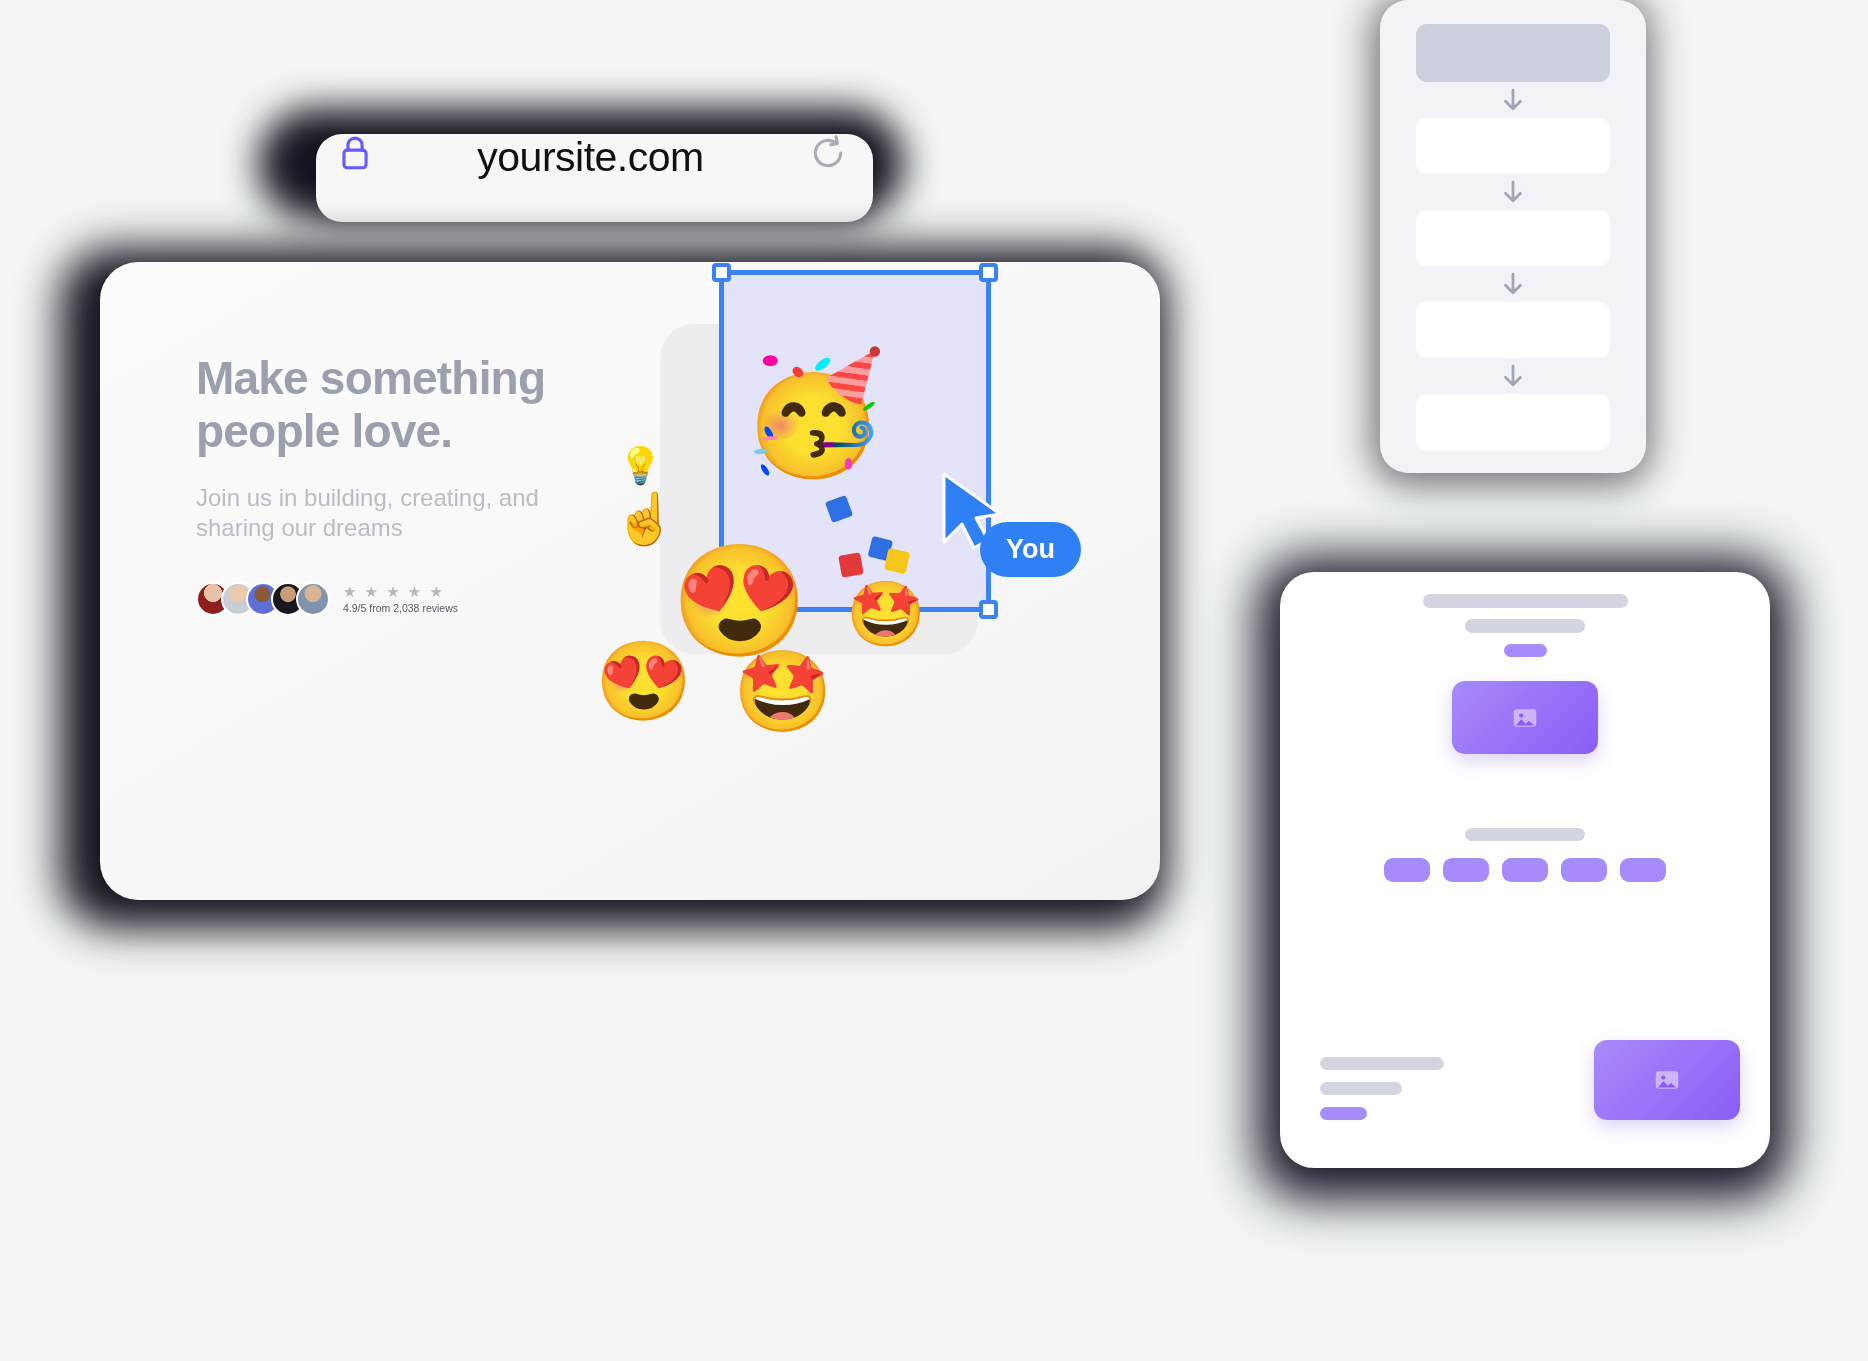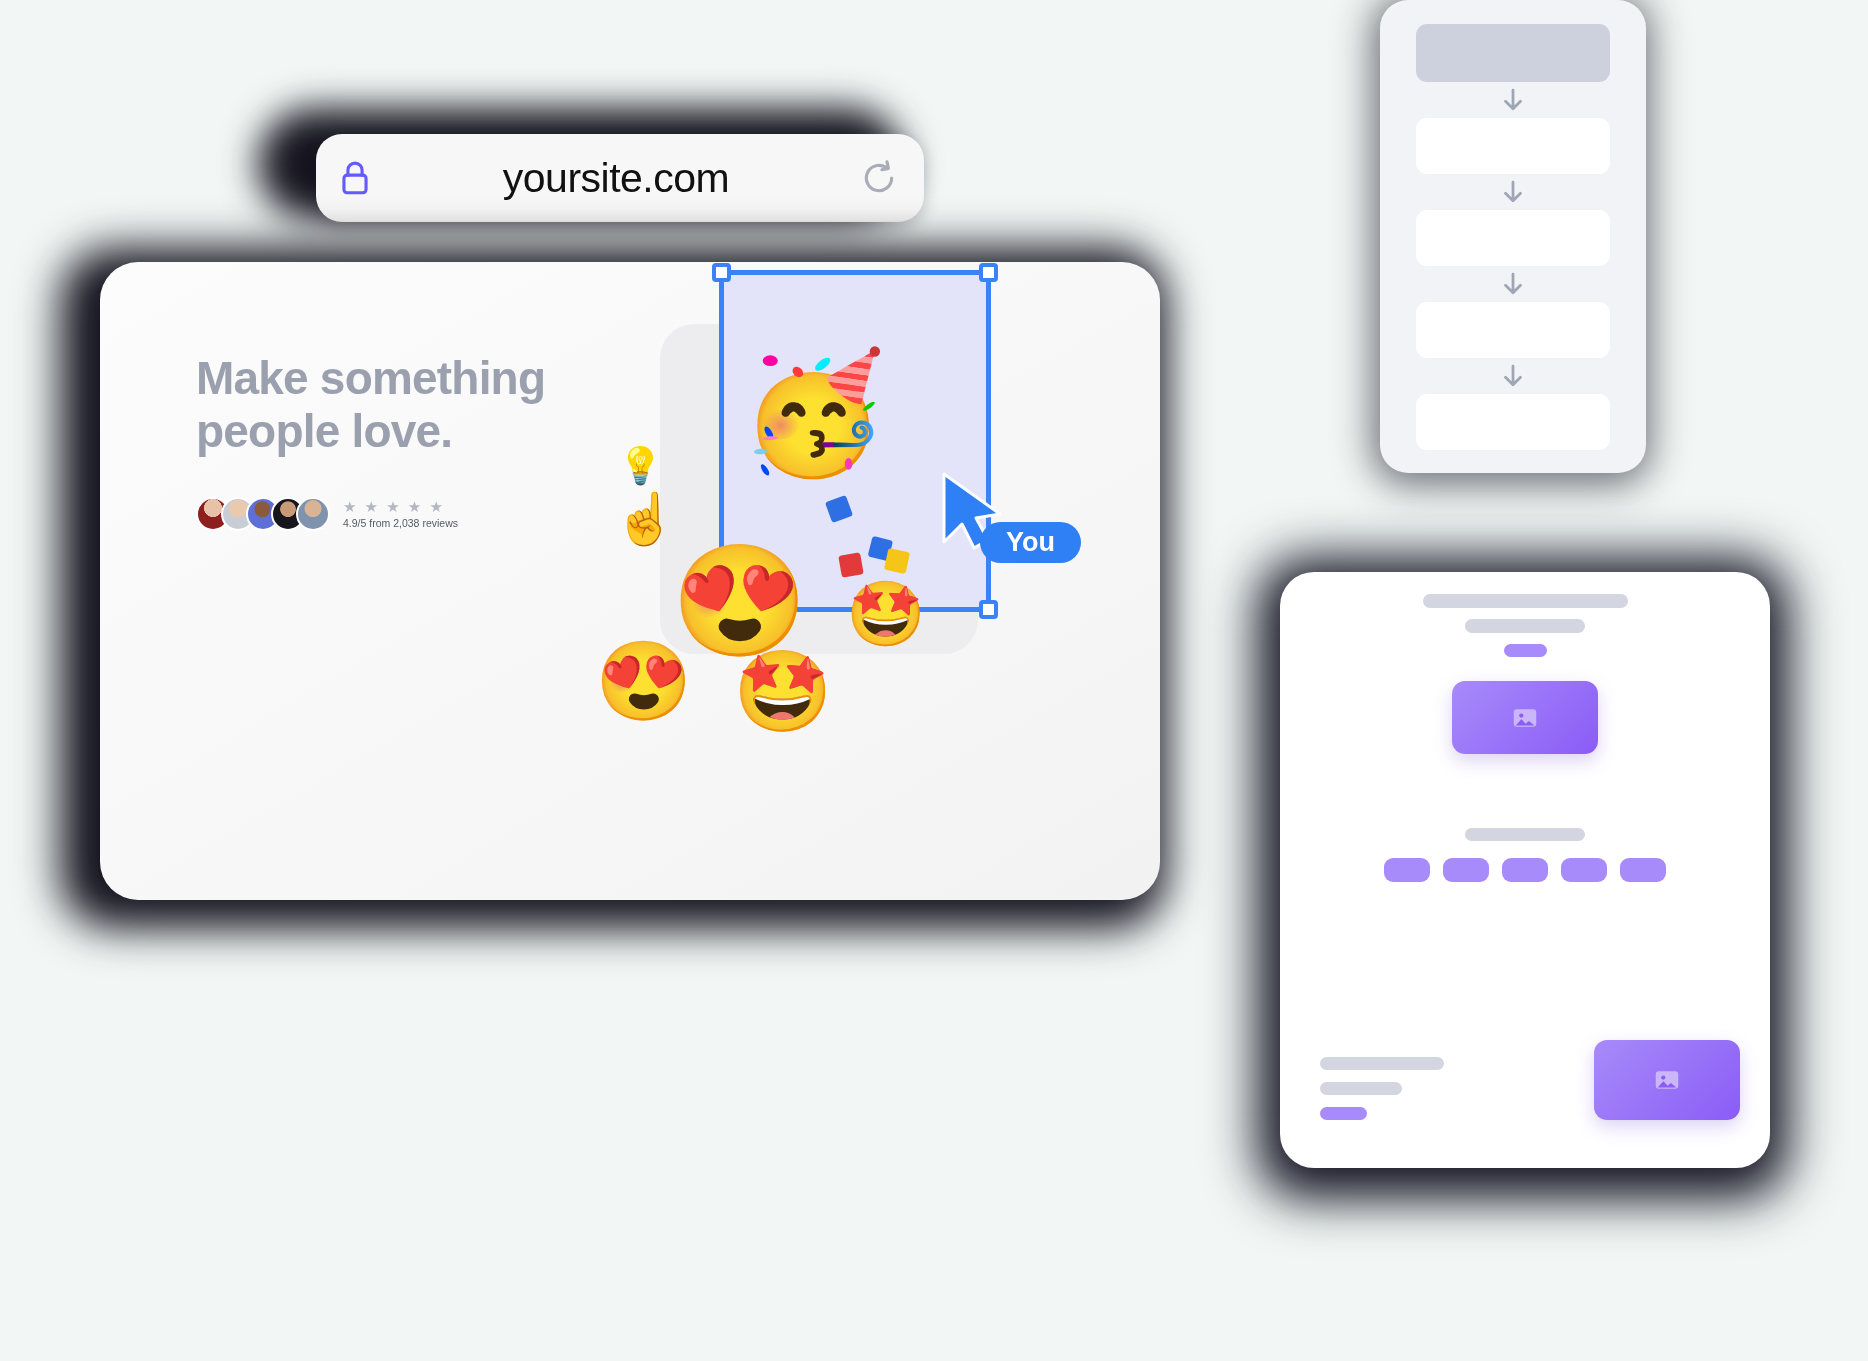--- a/index.html
+++ b/index.html
@@ -14,24 +14,24 @@
   
   #urlbar-shadow {
     position: absolute; left: 258px; top: 108px;
     width: 646px; height: 112px;
     border-radius: 56px;
     background: #15141f;
     filter: blur(18px);
   }
   #urlbar {
     position: absolute; left: 316px; top: 134px;
-    width: 608px; height: 88px;
+    width: 557px; height: 88px;
     background: #F7F7F7;
     border-radius: 26px;
-    display: flex; align-items: center;
+    display: flex; align-items: flex-start;
     padding: 0 26px 0 22px;
     box-shadow: 0 6px 16px rgba(10,10,25,.18);
   }
   #lock-icon { width: 34px; height: 38px; flex: 0 0 auto; }
   #url-text {
     flex: 1 1 auto;
     text-align: center;
     font-size: 41px;
     color: #111;
     letter-spacing: -.5px;
@@ -121,21 +121,21 @@
 
   .memoji { position: absolute; line-height: 1; user-select: none; }
 
   
   #cursor-group { position: absolute; left: 838px; top: 208px; }
   #cursor-arrow { position: absolute; left: 0; top: 0; }
   #cursor-label {
     position: absolute; left: 42px; top: 52px;
     background: #2F80F5; color: #fff;
     font-size: 27px; font-weight: bold;
-    padding: 5px 26px; border-radius: 999px;
+    padding: 12px 26px; border-radius: 999px;
     white-space: nowrap;
   }
 
   
   #flow-shadow {
     position: absolute; left: 1372px; top: -6px;
     width: 278px; height: 490px;
     border-radius: 34px; background: #15141f; filter: blur(20px); opacity: .55;
   }
   #flow-panel {
@@ -202,20 +202,22 @@
 
   <div id="site-shadow"></div>
   <div id="site-card">
     <div id="site-inner">
 
       <div id="canvas-panel"></div>
 
       <div id="hero">
         <div id="hero-title">Make something
 people love.</div>
+        <div id="hero-sub">Join us in building, creating, and
+sharing our dreams</div>
 
         <div id="reviews">
           <div id="avatar-stack">
             <div class="avatar a1"></div>
             <div class="avatar a2"></div>
             <div class="avatar a3"></div>
             <div class="avatar a4"></div>
             <div class="avatar a5"></div>
           </div>
           <div id="rating-block">

